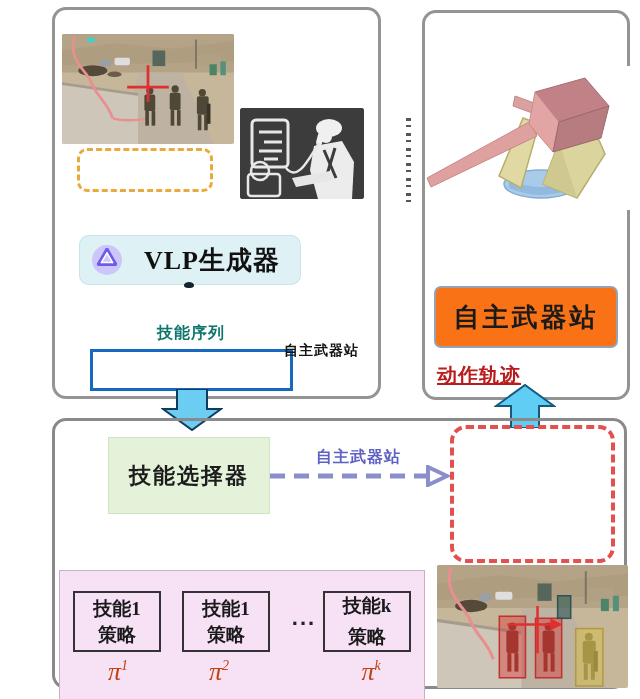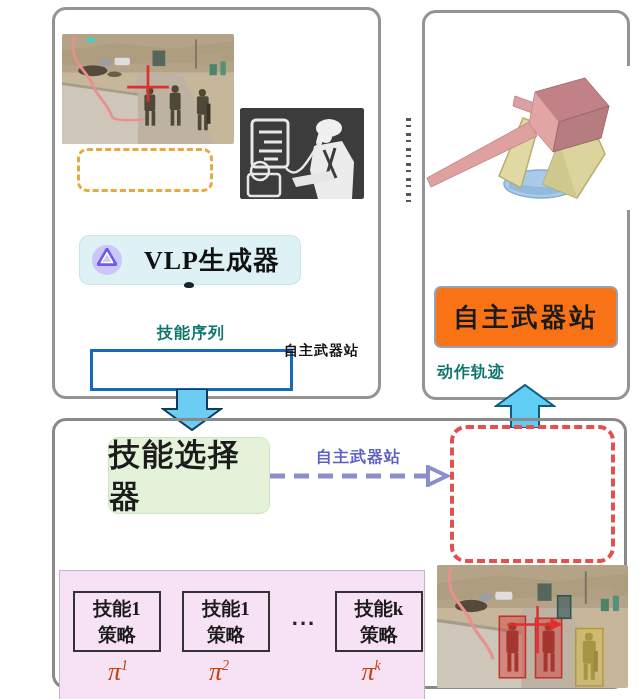--- a/index.html
+++ b/index.html
@@ -51,45 +51,45 @@
     position:absolute;left:406px;top:118px;width:5px;height:88px;
     background:repeating-linear-gradient(to bottom,#2b2b2b 0 3px,transparent 3px 7px,#2b2b2b 7px 9px,transparent 9px 15px);
     opacity:.8;
   }
   .station-box{
     position:absolute;left:434px;top:286px;width:184px;height:62px;
     background:#f97316;border:2px solid #96a1b4;border-radius:7px;
     display:flex;align-items:center;justify-content:center;
     font-family:"Liberation Serif",serif;font-weight:700;font-size:26px;color:#1a1a1a;letter-spacing:3px;
   }
-  .lbl-action{left:437px;top:362px;font-size:16px;color:#0f766e;letter-spacing:1px;}
+  .lbl-action{left:437px;top:362px;font-size:20px;color:#b91c1c;letter-spacing:1px;text-decoration:underline;}
   
   .green-box{
     position:absolute;left:108px;top:437px;width:162px;height:77px;
-    background:#e4f2da;border:1px solid #cfe5bf;border-radius:10px;
+    background:#e4f2da;border:1px solid #cfe5bf;border-radius:0;
     display:flex;align-items:center;justify-content:center;
-    font-family:"Liberation Serif",serif;font-weight:700;font-size:31px;color:#1c1c1c;letter-spacing:2px;
+    font-family:"Liberation Serif",serif;font-weight:700;font-size:22px;color:#1c1c1c;letter-spacing:2px;
   }
   .lbl-cont{left:316px;top:447px;font-size:16px;color:#5d60c4;letter-spacing:1px;}
   .dashed-arrow{position:absolute;left:270px;top:465px;width:180px;height:22px;}
   .red-dashed{
     position:absolute;left:450px;top:425px;width:165px;height:138px;
     border:4px dashed #e4504e;border-radius:16px;background:transparent;
   }
   .pink-box{
     position:absolute;left:59px;top:553px;width:366px;height:133px;
     background:#f6e1f5;border:1px solid #c9aec7;margin-top:17px;
   }
   .skill-box{
     position:absolute;top:20px;width:88px;height:61px;border:2px solid #333;
     display:flex;flex-direction:column;align-items:center;justify-content:center;
     font-family:"Liberation Serif",serif;font-weight:700;font-size:19px;color:#1a1a1a;line-height:1.35;
   }
   .skill-box span{display:block;}
-  .skill-1{left:13px;} .skill-2{left:122px;} .skill-3{left:275px;}
+  .skill-1{left:13px;} .skill-2{left:122px;} .skill-3{left:263px;justify-content:space-between;}
   .dots{
     position:absolute;left:224px;top:34px;width:40px;text-align:center;
     font-weight:700;font-size:22px;color:#222;letter-spacing:2px;
   }
   .pi{
     position:absolute;top:86px;width:46px;text-align:center;
     font-family:"Liberation Serif",serif;font-style:italic;font-size:26px;color:#c2410c;
   }
   .pi sup{font-size:14px;vertical-align:super;font-style:italic;}
   .pi-1{left:35px;} .pi-2{left:136px;} .pi-3{left:288px;}

